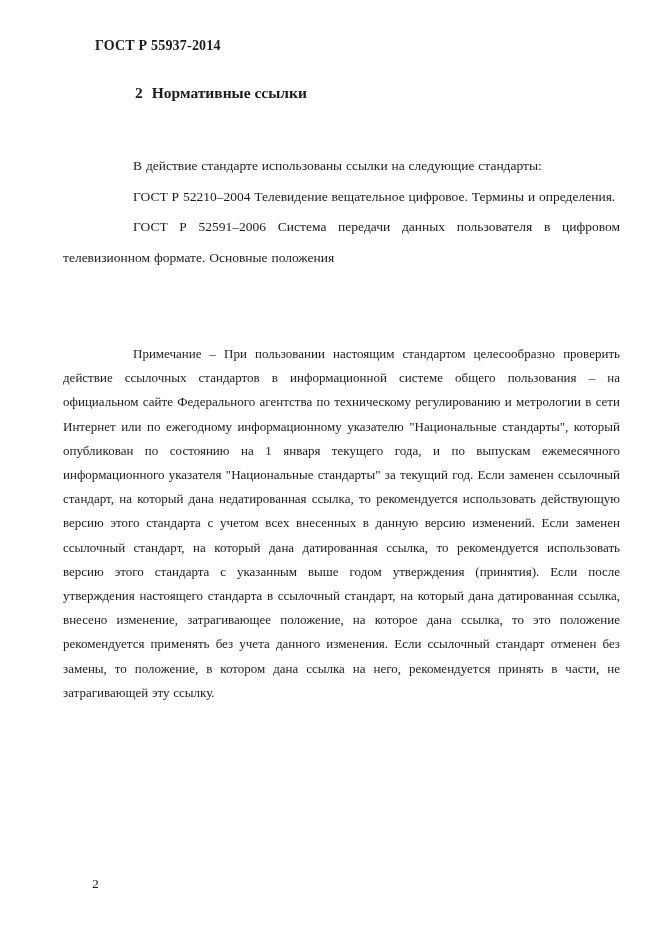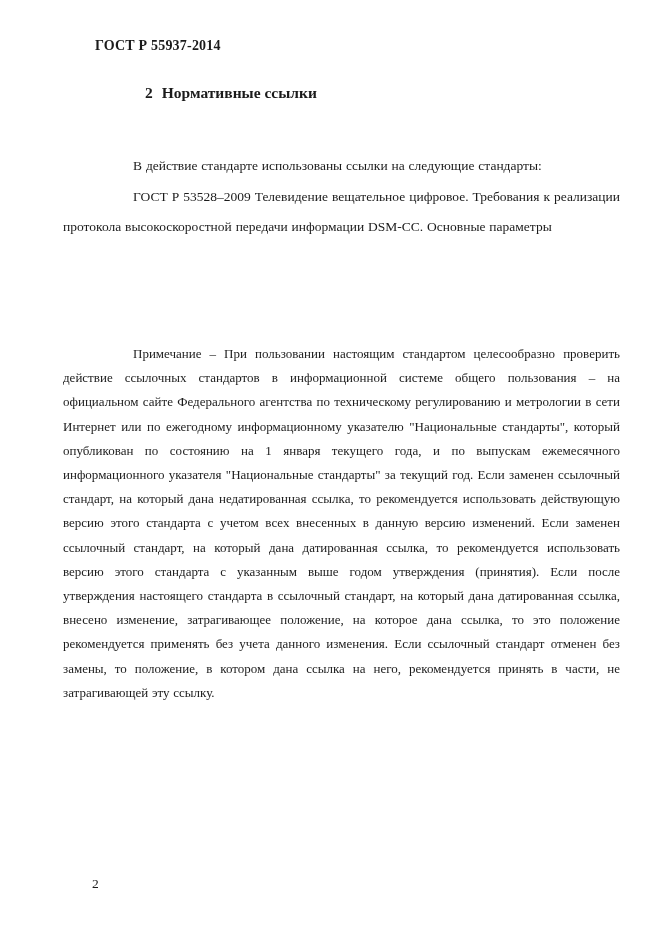--- a/index.html
+++ b/index.html
@@ -21,21 +21,21 @@
     left: 95px;
     top: 38px;
     font-size: 14px;
     font-weight: bold;
     letter-spacing: 0.2px;
     white-space: nowrap;
     text-align: right;
   }
   .section-heading {
     position: absolute;
-    left: 145px;
+    left: 135px;
     top: 84px;
     font-size: 15.5px;
     font-weight: bold;
     white-space: nowrap;
   }
   .section-heading .sec-num {
     display: inline-block;
     margin-right: 9px;
   }
   .body-text {
@@ -76,20 +76,21 @@
 <div class="page">
 
   <div class="running-header">ГОСТ Р 55937-2014</div>
 
   <div class="section-heading">
     <span class="sec-num">2</span><span>Нормативные ссылки</span>
   </div>
 
   <div class="body-text">
     <p>В действие стандарте использованы ссылки на следующие стандарты:</p>
-    <p>ГОСТ Р 53528–2009 Телевидение вещательное цифровое. Требования к реализации протокола высокоскоростной передачи информации DSM-CC. Основные параметры</p>
+    <p>ГОСТ Р 52210–2004 Телевидение вещательное цифровое. Термины и определения.</p>
+    <p>ГОСТ Р 52591–2006 Система передачи данных пользователя в цифровом телевизионном формате. Основные положения</p>
   </div>
 
   <div class="note-paragraph">Примечание – При пользовании настоящим стандартом целесообразно проверить действие ссылочных стандартов в информационной системе общего пользования – на официальном сайте Федерального агентства по техническому регулированию и метрологии в сети Интернет или по ежегодному информационному указателю "Национальные стандарты", который опубликован по состоянию на 1 января текущего года, и по выпускам ежемесячного информационного указателя "Национальные стандарты" за текущий год.  Если заменен ссылочный стандарт, на который дана недатированная ссылка, то рекомендуется использовать действующую версию этого стандарта с учетом всех внесенных в данную версию изменений. Если заменен ссылочный стандарт, на который дана датированная ссылка, то рекомендуется использовать версию этого стандарта с указанным выше годом утверждения (принятия). Если после утверждения настоящего стандарта в ссылочный стандарт, на который дана датированная ссылка, внесено изменение, затрагивающее положение, на которое дана ссылка, то это положение рекомендуется применять без учета данного изменения. Если ссылочный стандарт  отменен без замены, то положение, в котором дана ссылка на него, рекомендуется принять в части, не затрагивающей эту ссылку.</div>
 
   <div class="page-number">2</div>
 
 </div>
 
 </body></html>

